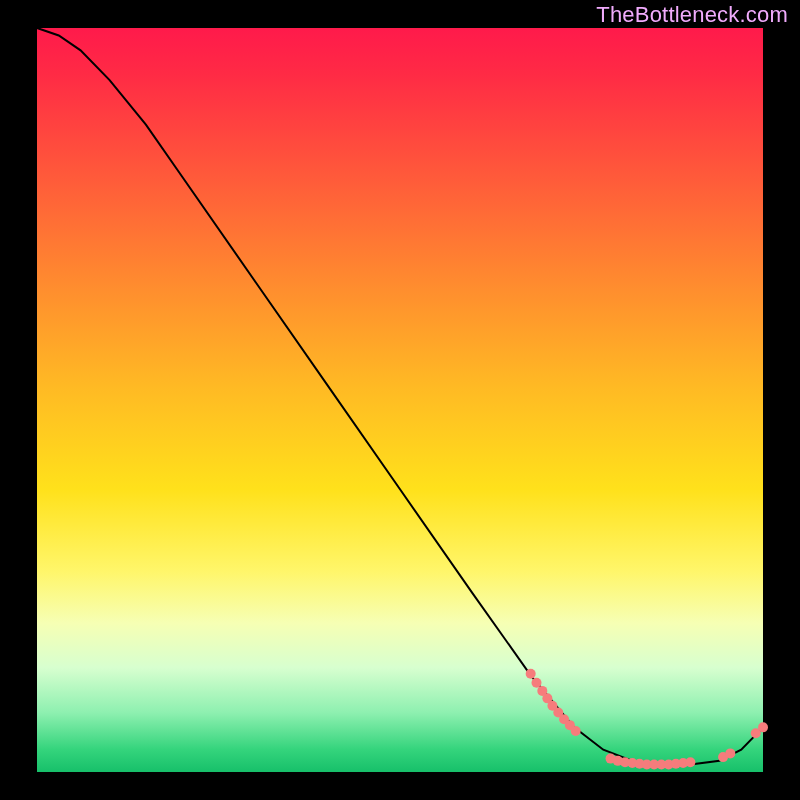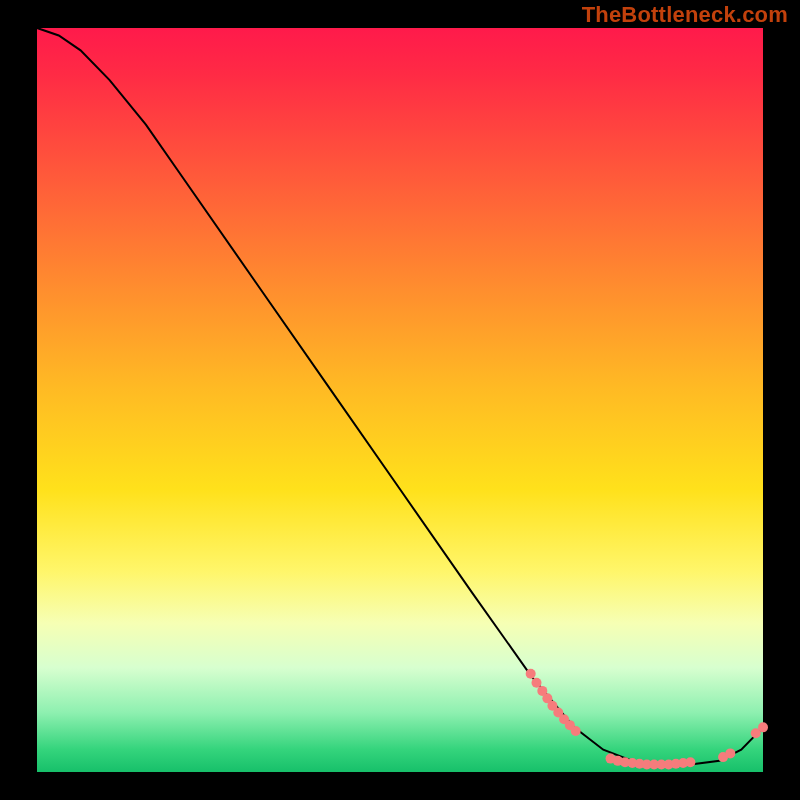--- a/index.html
+++ b/index.html
@@ -13,24 +13,24 @@
   }
   .wrap {
     position: relative;
     width: 800px;
     height: 800px;
   }
   .watermark {
     position: absolute;
     top: 2px;
     right: 12px;
-    color: #c2410c;
+    color: #f0abfc;
     font-size: 22px;
     letter-spacing: 0.2px;
-    font-weight: 700;
+    font-weight: 400;
     z-index: 20;
   }
   .plot {
     position: absolute;
     left: 37px;
     top: 28px;
     width: 726px;
     height: 744px;
   }
   .gradient {

